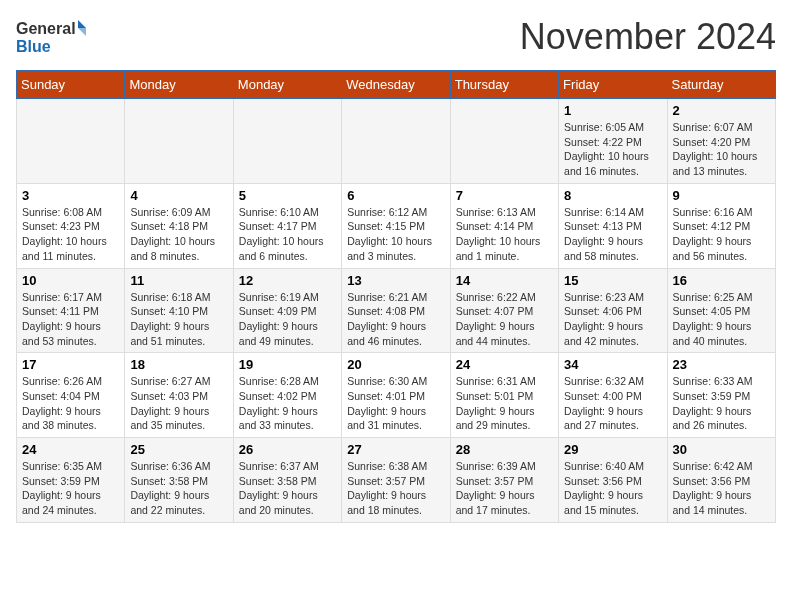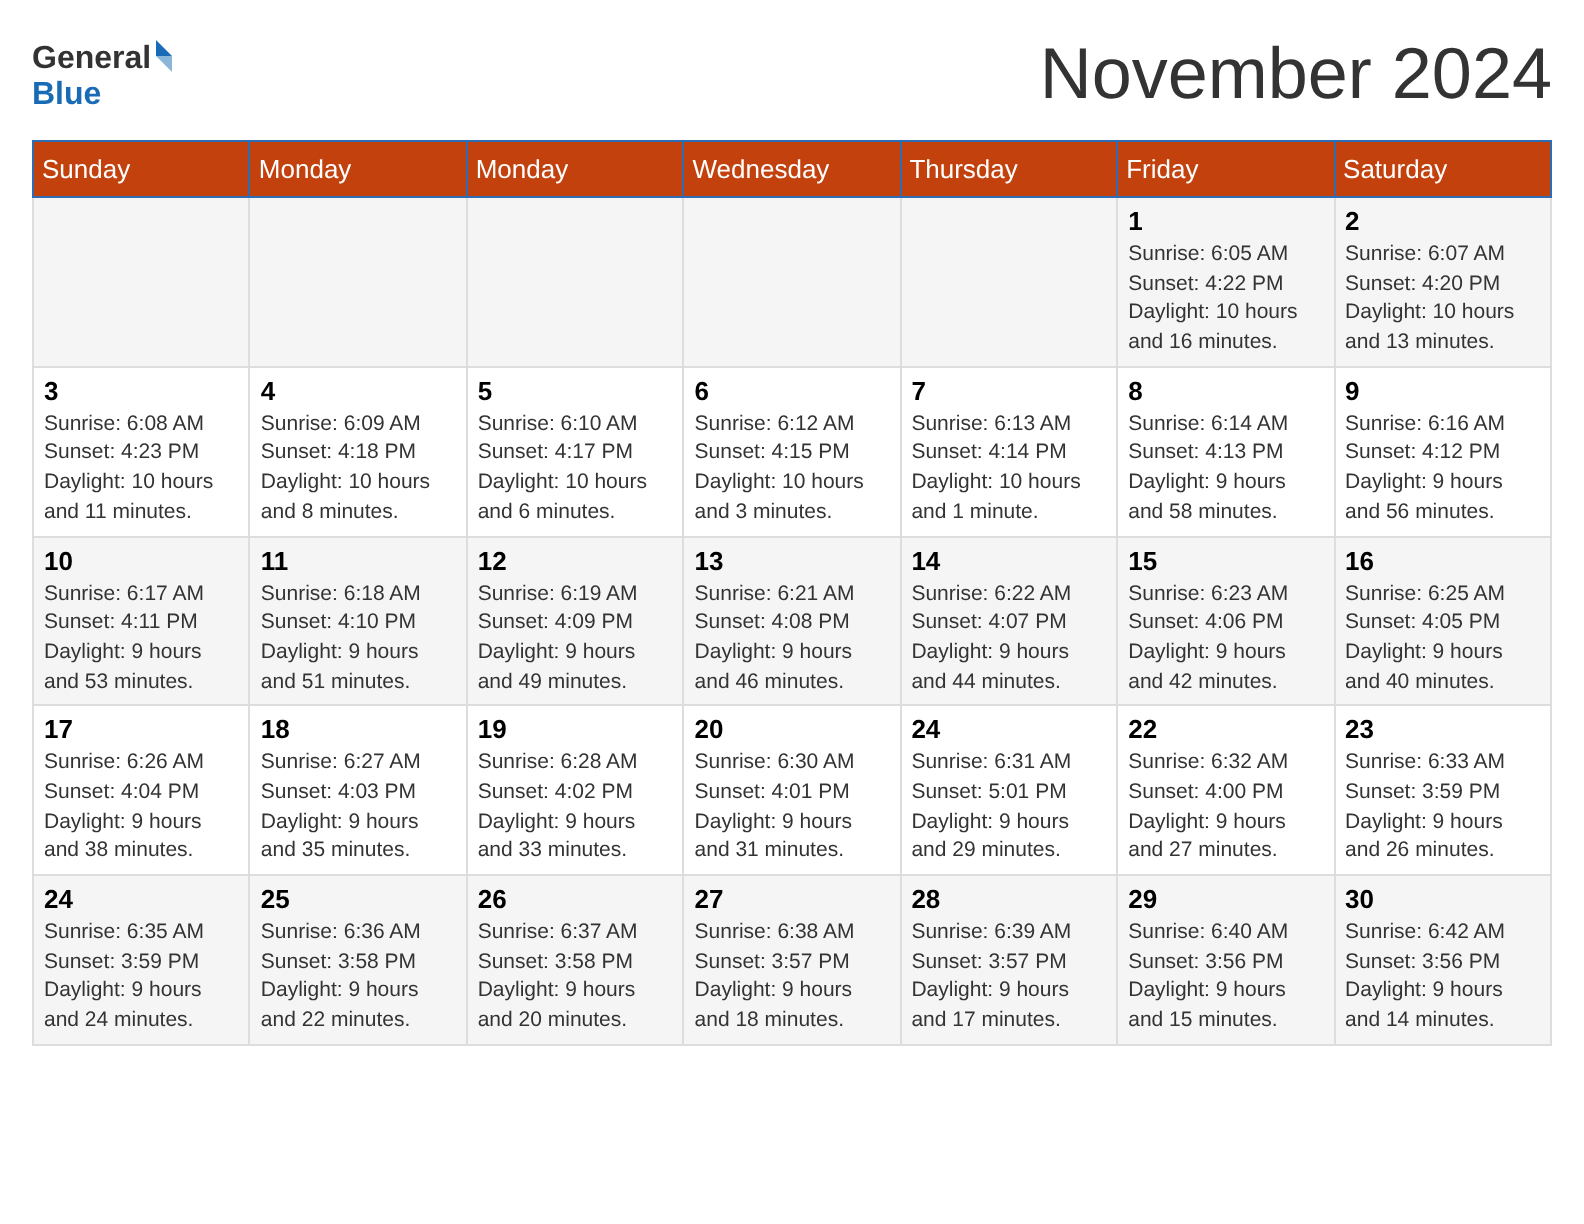--- a/index.html
+++ b/index.html
@@ -238,21 +238,21 @@
 Sunset: 4:01 PM
 Daylight: 9 hours and 31 minutes.</div>
         </td>
         <td>
           <span class="day-number">24</span>
           <div class="day-info" style="white-space: pre-line;">Sunrise: 6:31 AM
 Sunset: 5:01 PM
 Daylight: 9 hours and 29 minutes.</div>
         </td>
         <td>
-          <span class="day-number">22</span>
+          <span class="day-number">34</span>
           <div class="day-info" style="white-space: pre-line;">Sunrise: 6:32 AM
 Sunset: 4:00 PM
 Daylight: 9 hours and 27 minutes.</div>
         </td>
         <td>
           <span class="day-number">23</span>
           <div class="day-info" style="white-space: pre-line;">Sunrise: 6:33 AM
 Sunset: 3:59 PM
 Daylight: 9 hours and 26 minutes.</div>
         </td>

